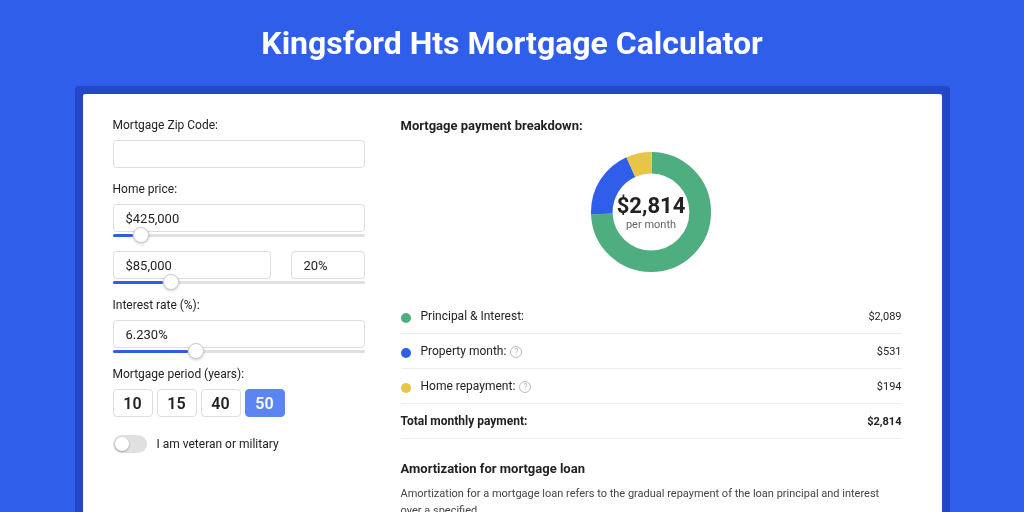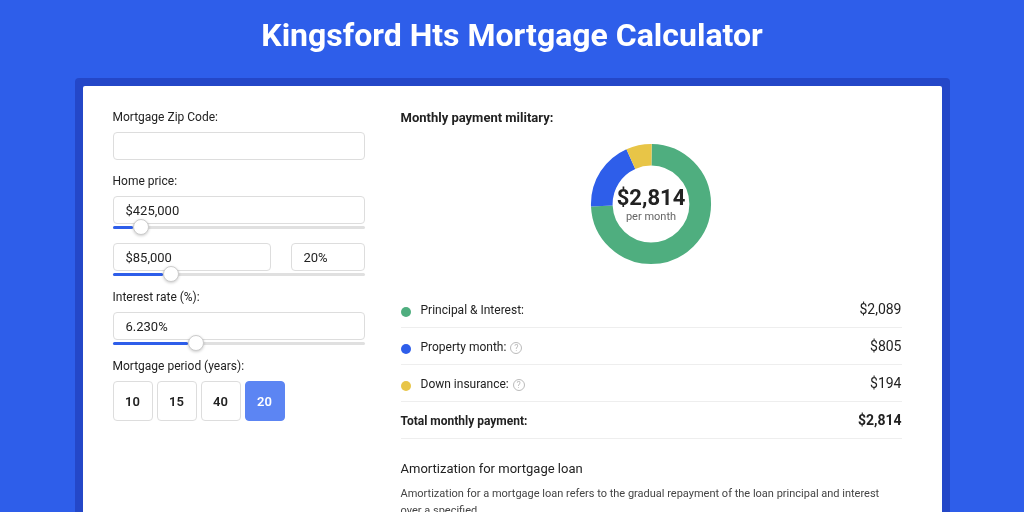--- a/index.html
+++ b/index.html
@@ -1,54 +1,54 @@
 <!DOCTYPE html>
 <html><head>
 <meta charset="utf-8">
 <style>
 *{margin:0;padding:0;box-sizing:border-box;font-family:-apple-system,BlinkMacSystemFont,'Segoe UI',Roboto,Arial,sans-serif}
 body{background:#2e5eea;width:1024px;height:512px;overflow:hidden}
-.page-title{color:#fff;font-size:32px;font-weight:700;text-align:center;padding:16px 0 24px}
+.page-title{color:#fff;font-size:32px;font-weight:700;text-align:center;padding:24px 0 24px}
 .card-shadow{background:#2447c8;width:875px;margin:0 auto;padding:8px 8px 0;border-radius:4px 4px 0 0}
 .card{background:#fff;border-radius:2px;display:flex;min-height:400px}
 .left{width:300px;padding:24px 18px 18px 30px}
 .right{flex:1;padding:24px 40px 18px 18px}
 .field{margin-bottom:14px}
 .field-label{font-size:12px;color:#222;margin-bottom:8px;display:block}
 .input{width:100%;height:28px;border:1px solid #ddd;border-radius:4px;padding:0 12px;font-size:13px;color:#222}
 .input.small{width:74px}
 .row{display:flex;gap:20px}
 .row .input:first-child{flex:1}
 .slider-track{height:3px;background:#e0e0e0;border-radius:2px;position:relative;margin-top:2px}
 .slider-fill{height:3px;background:#2e5eea;border-radius:2px;position:absolute;left:0;top:0}
 .slider-thumb{width:16px;height:16px;background:#fff;border:1px solid #ccc;border-radius:50%;position:absolute;top:-7px;box-shadow:0 1px 3px rgba(0,0,0,.2)}
 .periods{display:flex;gap:4px}
-.period-btn{width:40px;height:40px;border:1px solid #ddd;background:#fff;border-radius:4px;font-size:13px;color:#222;cursor:pointer;font-weight:600}
+.period-btn{width:40px;height:28px;border:1px solid #ddd;background:#fff;border-radius:4px;font-size:16px;color:#222;cursor:pointer;font-weight:600}
 .period-btn.active{background:#5c85f3;border-color:#5c85f3;color:#fff}
 .toggle-row{display:flex;align-items:center;gap:10px;margin-top:18px}
 .toggle{width:34px;height:18px;background:#e0e0e0;border-radius:10px;position:relative;cursor:pointer}
 .toggle-knob{width:14px;height:14px;background:#fff;border-radius:50%;position:absolute;top:2px;left:2px;box-shadow:0 1px 2px rgba(0,0,0,.3)}
 .toggle-label{font-size:12px;color:#222}
 .section-title{font-size:13px;font-weight:700;color:#222;margin-bottom:14px}
 .donut-wrap{display:flex;justify-content:center;margin-bottom:22px;position:relative}
 .donut-center{position:absolute;top:50%;left:50%;transform:translate(-50%,-50%);text-align:center}
 .donut-amount{font-size:22px;font-weight:700;color:#222}
 .donut-sub{font-size:11px;color:#666}
 .line{display:flex;align-items:flex-end;padding:10px 0;border-bottom:1px solid #eee}
 .line:last-child{border-bottom:none}
 .dot{width:10px;height:10px;border-radius:50%;margin-right:10px}
 .dot.green{background:#4fae7f}
 .dot.blue{background:#2e5eea}
 .dot.yellow{background:#e8c547}
 .line-label{font-size:12px;color:#222;flex:1}
 .info-icon{display:inline-flex;width:12px;height:12px;border:1px solid #bbb;border-radius:50%;font-size:9px;color:#bbb;align-items:center;justify-content:center;margin-left:4px}
-.line-val{font-size:14px;color:#222}
+.line-val{font-size:11px;color:#222}
 .line.total .line-label,.line.total .line-val{font-weight:700}
 .amort{margin-top:22px}
-.amort-title{font-size:13px;font-weight:400;color:#222;margin-bottom:10px}
+.amort-title{font-size:13px;font-weight:700;color:#222;margin-bottom:10px}
 .amort-text{font-size:11px;color:#444;line-height:1.5}
 </style>
 </head>
 <body>
 
 <h1 class="page-title">Kingsford Hts Mortgage Calculator</h1>
 
 <div class="card-shadow">
 <div class="card">
 
@@ -87,29 +87,35 @@
 <div class="slider-thumb" style="left:30%"></div>
 </div>
 </div>
 
 <div class="field">
 <label class="field-label">Mortgage period (years):</label>
 <div class="periods">
 <button class="period-btn">10</button>
 <button class="period-btn">15</button>
 <button class="period-btn">40</button>
-<button class="period-btn active">20</button>
+<button class="period-btn active">50</button>
 </div>
 </div>
 
+<div class="toggle-row">
+<div class="toggle">
+<div class="toggle-knob"></div>
+</div>
+<span class="toggle-label">I am veteran or military</span>
+</div>
 
 </div>
 
 <div class="right">
-<div class="section-title">Monthly payment military:</div>
+<div class="section-title">Mortgage payment breakdown:</div>
 
 <div class="donut-wrap">
 <svg width="130" height="130" viewBox="0 0 42 42">
 <circle cx="21" cy="21" r="15.9" fill="none" stroke="#4fae7f" stroke-width="7" stroke-dasharray="74.2 25.8" stroke-dashoffset="25"></circle>
 <circle cx="21" cy="21" r="15.9" fill="none" stroke="#2e5eea" stroke-width="7" stroke-dasharray="18.9 81.1" stroke-dashoffset="50.8"></circle>
 <circle cx="21" cy="21" r="15.9" fill="none" stroke="#e8c547" stroke-width="7" stroke-dasharray="6.9 93.1" stroke-dashoffset="31.9"></circle>
 </svg>
 <div class="donut-center">
 <div class="donut-amount">$2,814</div>
 <div class="donut-sub">per month</div>
@@ -117,25 +123,25 @@
 </div>
 
 <div class="line">
 <span class="dot green"></span>
 <span class="line-label">Principal &amp; Interest:</span>
 <span class="line-val">$2,089</span>
 </div>
 <div class="line">
 <span class="dot blue"></span>
 <span class="line-label"><span>Property month:</span><span class="info-icon">?</span></span>
-<span class="line-val">$805</span>
+<span class="line-val">$531</span>
 </div>
 <div class="line">
 <span class="dot yellow"></span>
-<span class="line-label"><span>Down insurance:</span><span class="info-icon">?</span></span>
+<span class="line-label"><span>Home repayment:</span><span class="info-icon">?</span></span>
 <span class="line-val">$194</span>
 </div>
 <div class="line total">
 <span class="line-label">Total monthly payment:</span>
 <span class="line-val">$2,814</span>
 </div>
 
 <div class="amort">
 <div class="amort-title">Amortization for mortgage loan</div>
 <div class="amort-text">Amortization for a mortgage loan refers to the gradual repayment of the loan principal and interest over a specified</div>

